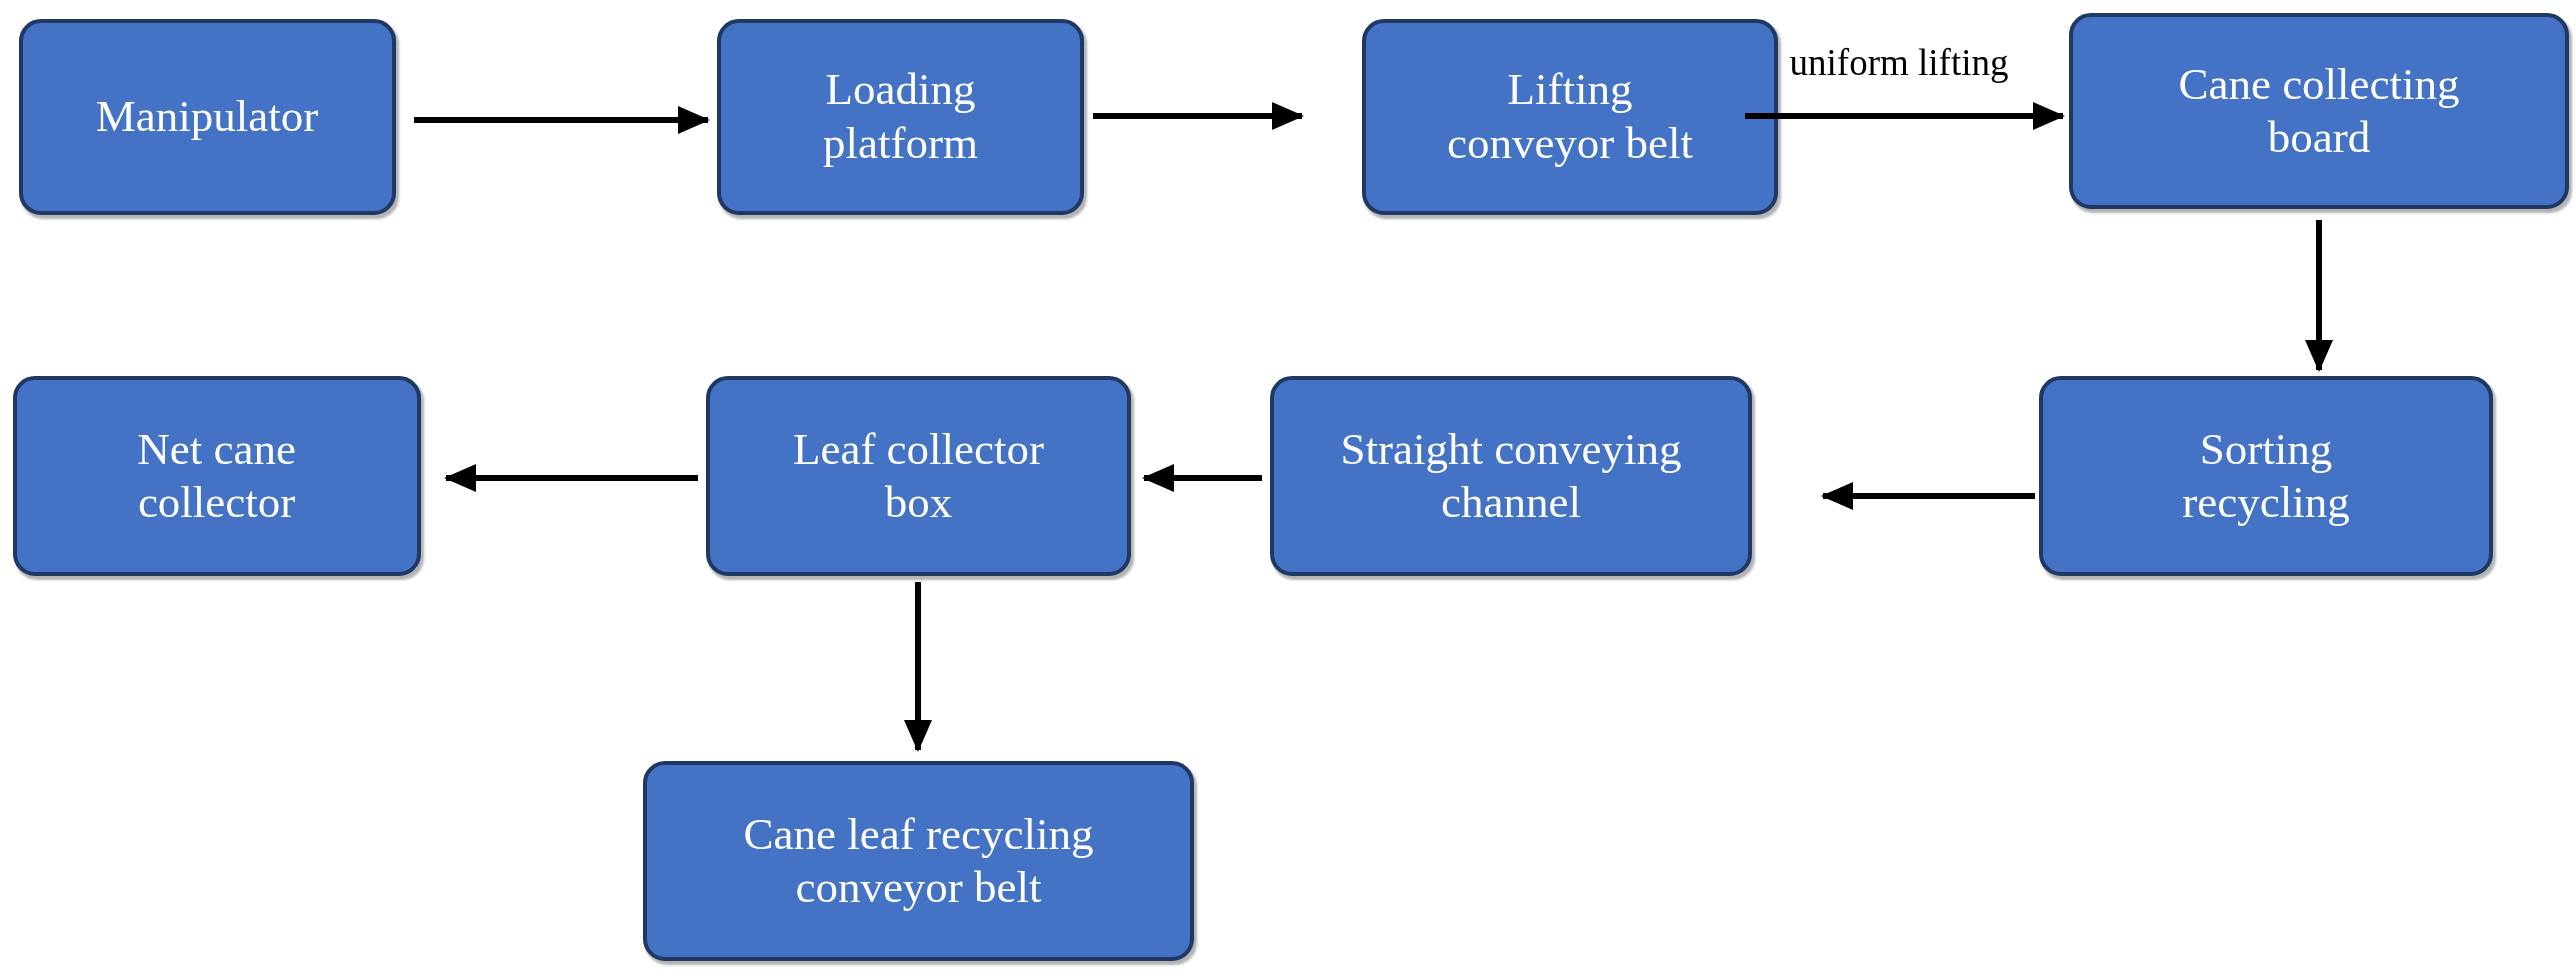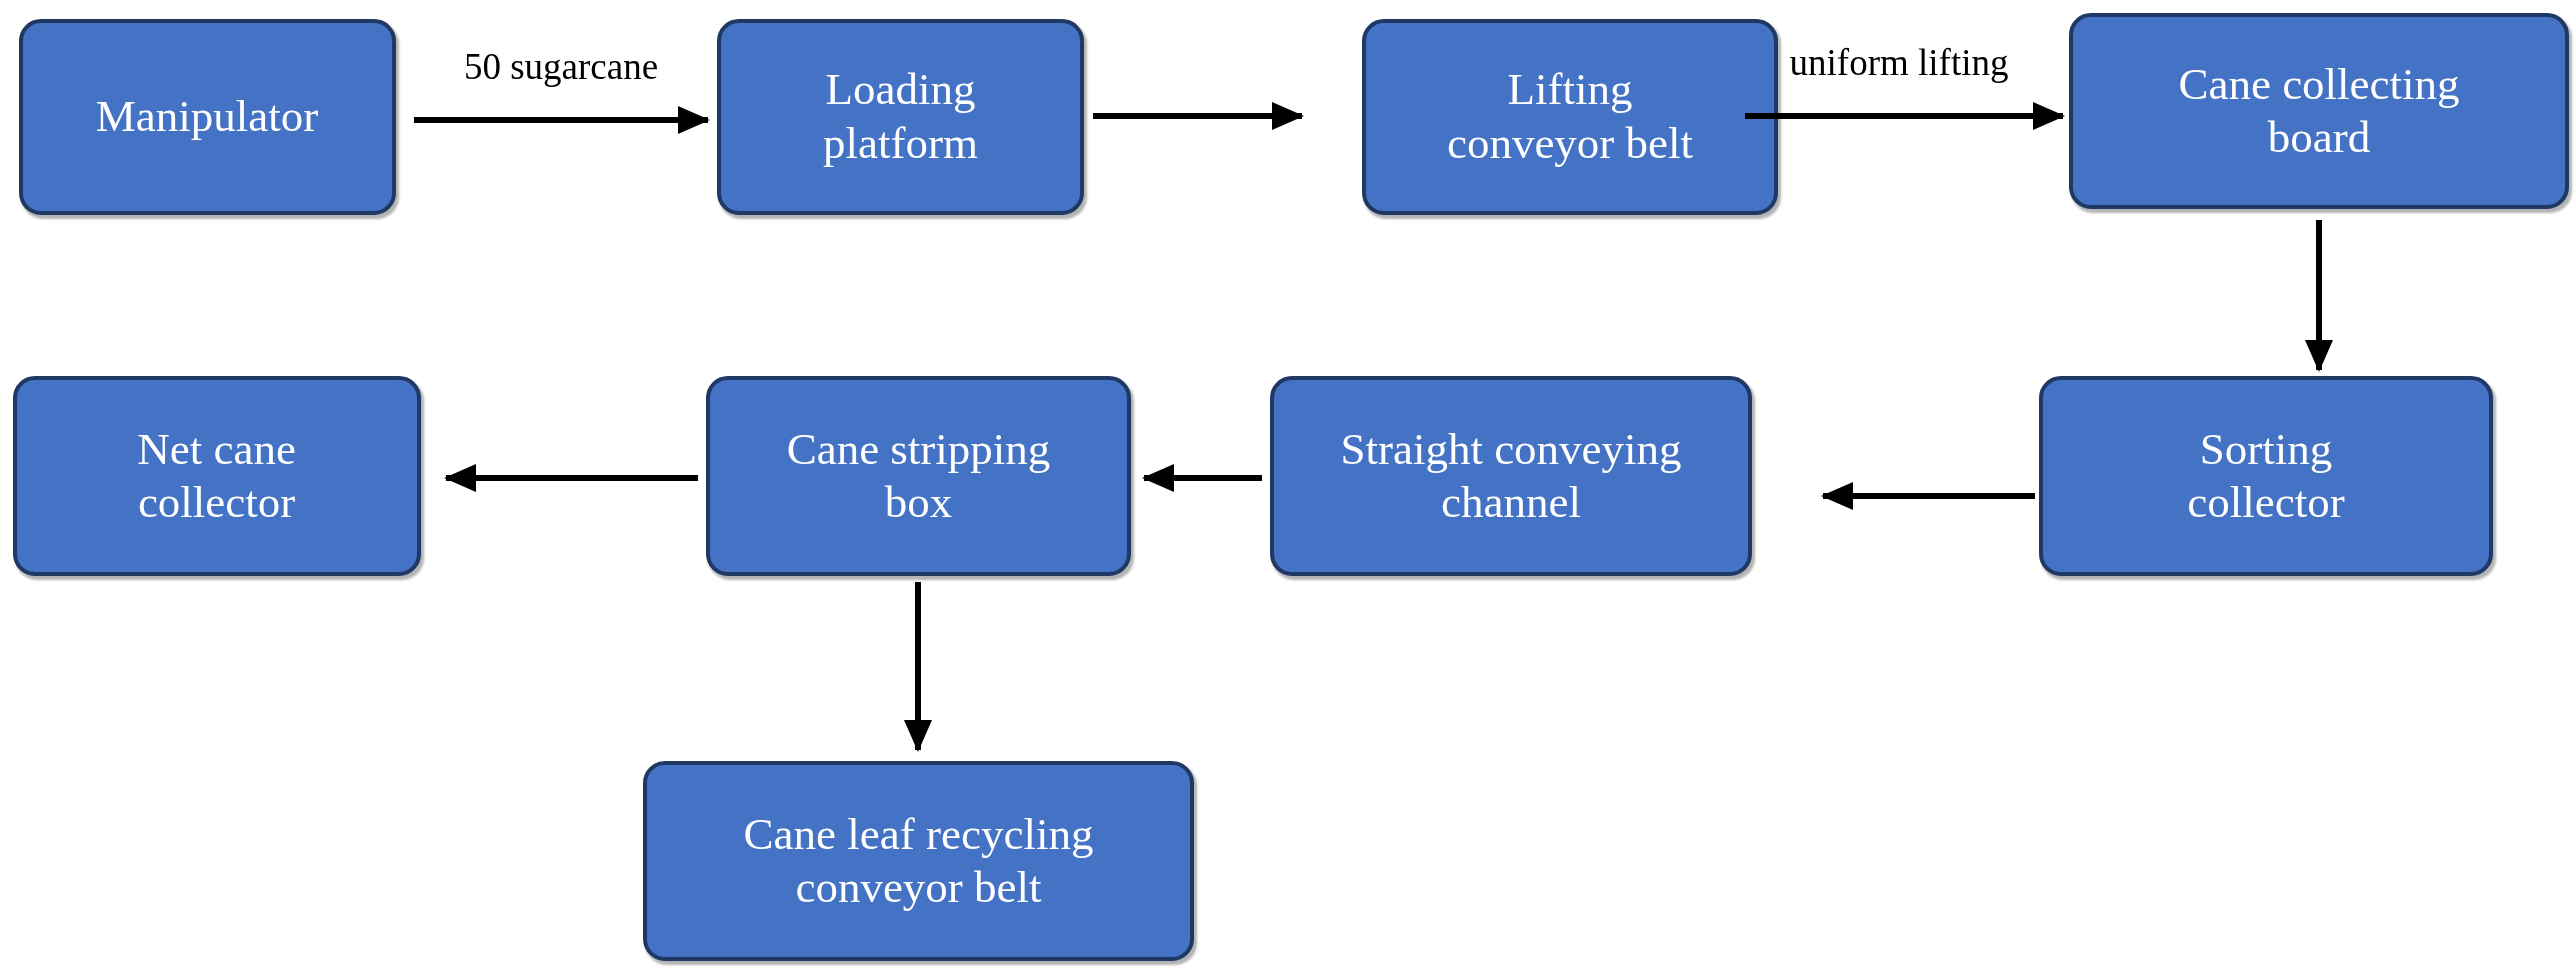--- a/index.html
+++ b/index.html
@@ -102,37 +102,36 @@
 
   <div class="node" style="left:1316px; top:18.5px; width:416px; height:196px;margin-left:46px;">Lifting
 conveyor belt</div>
 
   <div class="node" style="left:2069px; top:13px; width:500px; height:196px;">Cane collecting
 board</div>
 
   <div class="node" style="left:12.6px;  top:376px; width:408px; height:200px;">Net cane
 collector</div>
 
-  <div class="node" style="left:706px; top:376px; width:425px; height:200px;">Cane stripping
+  <div class="node" style="left:706px; top:376px; width:425px; height:200px;">Leaf collector
 box</div>
 
   <div class="node" style="left:1270px; top:376px; width:482px; height:200px;">Straight conveying
 channel</div>
 
   <div class="node" style="left:2039px; top:376px; width:454px; height:200px;">Sorting
-collector</div>
+recycling</div>
 
   <div class="node" style="left:643px; top:761px; width:551px; height:200px;">Cane leaf recycling
 conveyor belt</div>
 
   <div class="arrow-h" style="left:414px; top:120px; width:294px;">
     <div class="shaft"></div>
     <div class="head-right"></div>
   </div>
-  <div class="edge-label" style="left:414px; top:44px; width:294px;">50 sugarcane</div>
 
   <div class="arrow-h" style="left:1093px; top:116px; width:209px;">
     <div class="shaft"></div>
     <div class="head-right"></div>
   </div>
 
   <div class="arrow-h" style="left:1745px; top:116px; width:318px;">
     <div class="shaft"></div>
     <div class="head-right"></div>
   </div>

